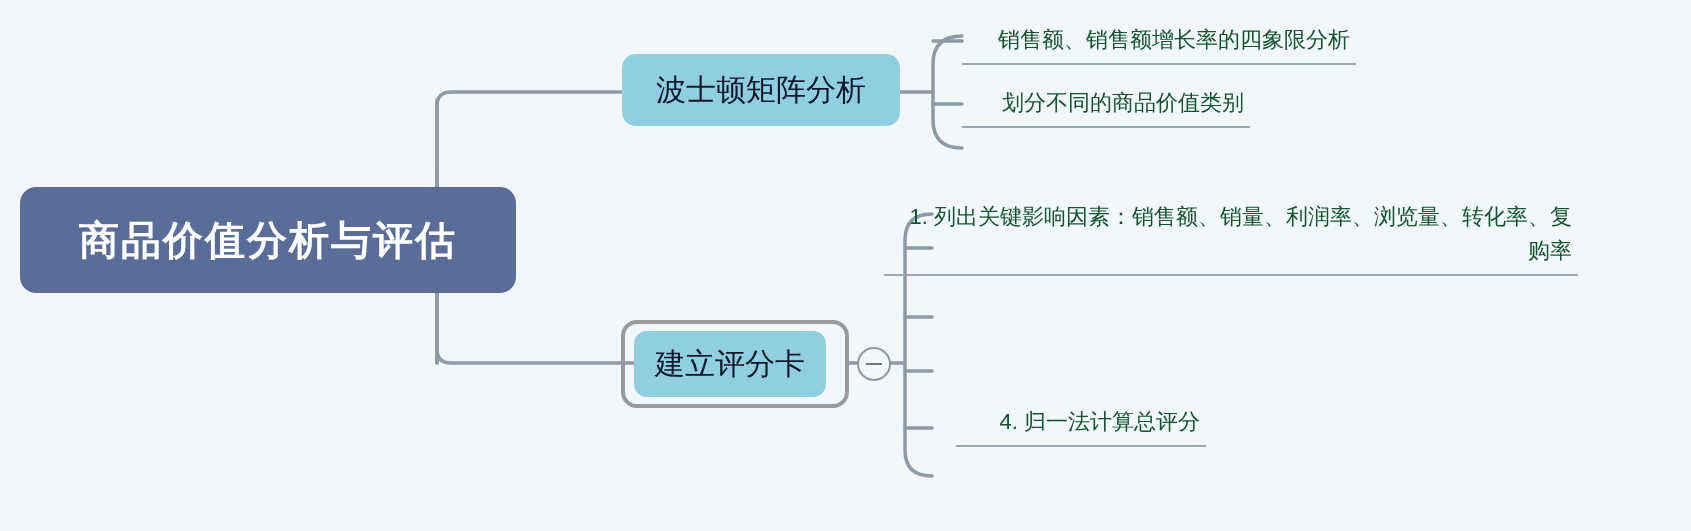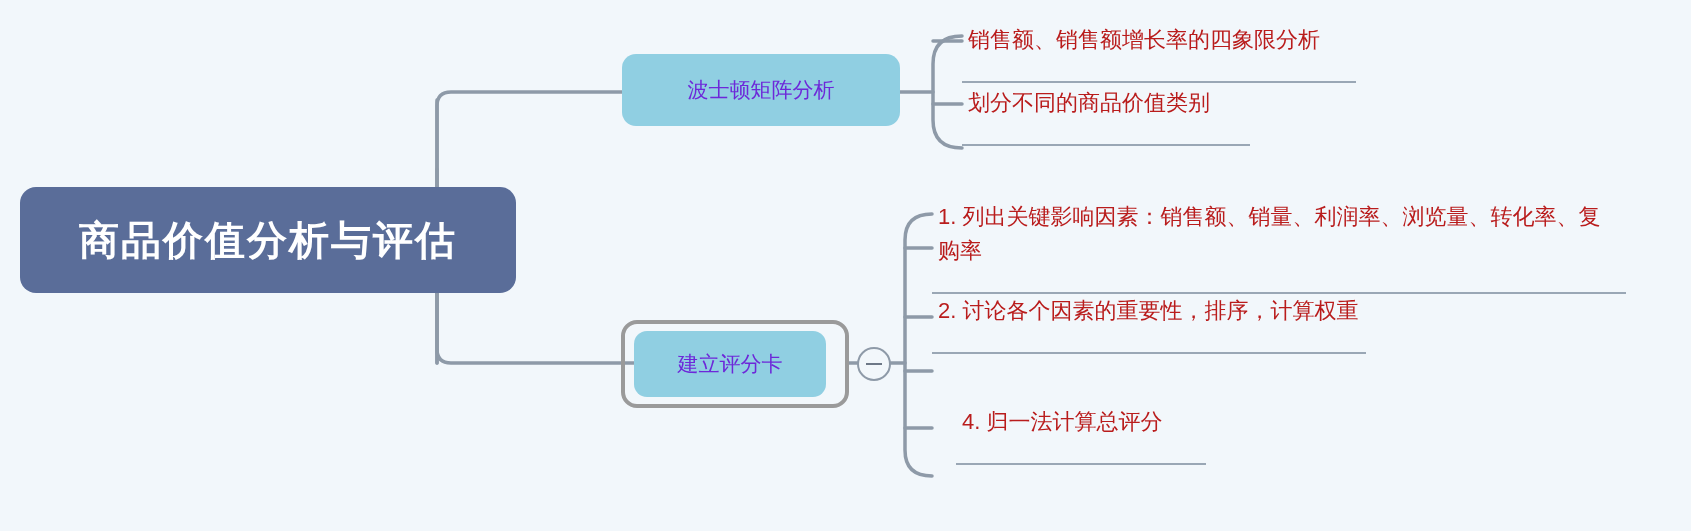--- a/index.html
+++ b/index.html
@@ -55,22 +55,22 @@
   .branch-node {
     position: absolute;
     background: #90cfe2;
     border-radius: 14px;
     display: flex;
     align-items: center;
     justify-content: center;
     box-sizing: border-box;
   }
   .branch-label {
-    color: #6d28d9;
-    font-size: 21px;
+    color: #0f172a;
+    font-size: 30px;
     white-space: nowrap;
   }
   #branch-0 {
     left: 622px;
     top: 54px;
     width: 278px;
     height: 72px;
   }
   #branch-1 {
     left: 634px;
@@ -88,27 +88,28 @@
     height: 88px;
     border: 4px solid #9a9a9a;
     border-radius: 16px;
     box-sizing: border-box;
     background: transparent;
   }
 
   
   .leaf {
     position: absolute;
-    color: #b91c1c;
+    color: #14532d;
     font-size: 22px;
     line-height: 34px;
     box-sizing: border-box;
-    padding: 0 6px 24px 6px;
+    padding: 0 6px 6px 6px;
     border-bottom: 2px solid #9aa7b5;
     white-space: pre-wrap;
+    text-align: right;
   }
 
   
   .collapse-btn {
     position: absolute;
     left: 857px;
     top: 347px;
     width: 34px;
     height: 34px;
     border: 2px solid #8e9aa8;
@@ -167,17 +168,16 @@
   <div class="leaf" style="left:962px; top:23px; width:394px;">销售额、销售额增长率的四象限分析</div>
   <div class="leaf" style="left:962px; top:86px; width:288px;">划分不同的商品价值类别</div>
 
   <div class="selection-frame"></div>
   <div class="branch-node" id="branch-1">
     <span class="branch-label">建立评分卡</span>
   </div>
 
   <div class="collapse-btn"></div>
 
-  <div class="leaf" style="left:932px; top:200px; width:694px;">1. 列出关键影响因素：销售额、销量、利润率、浏览量、转化率、复购率</div>
-  <div class="leaf" style="left:932px; top:294px; width:434px;">2. 讨论各个因素的重要性，排序，计算权重</div>
+  <div class="leaf" style="left:884px; top:200px; width:694px;">1. 列出关键影响因素：销售额、销量、利润率、浏览量、转化率、复购率</div>
   <div class="leaf" style="left:932px; top:405px; width:250px;margin-left:24px;">4. 归一法计算总评分</div>
 
 </div>
 
 </body></html>

